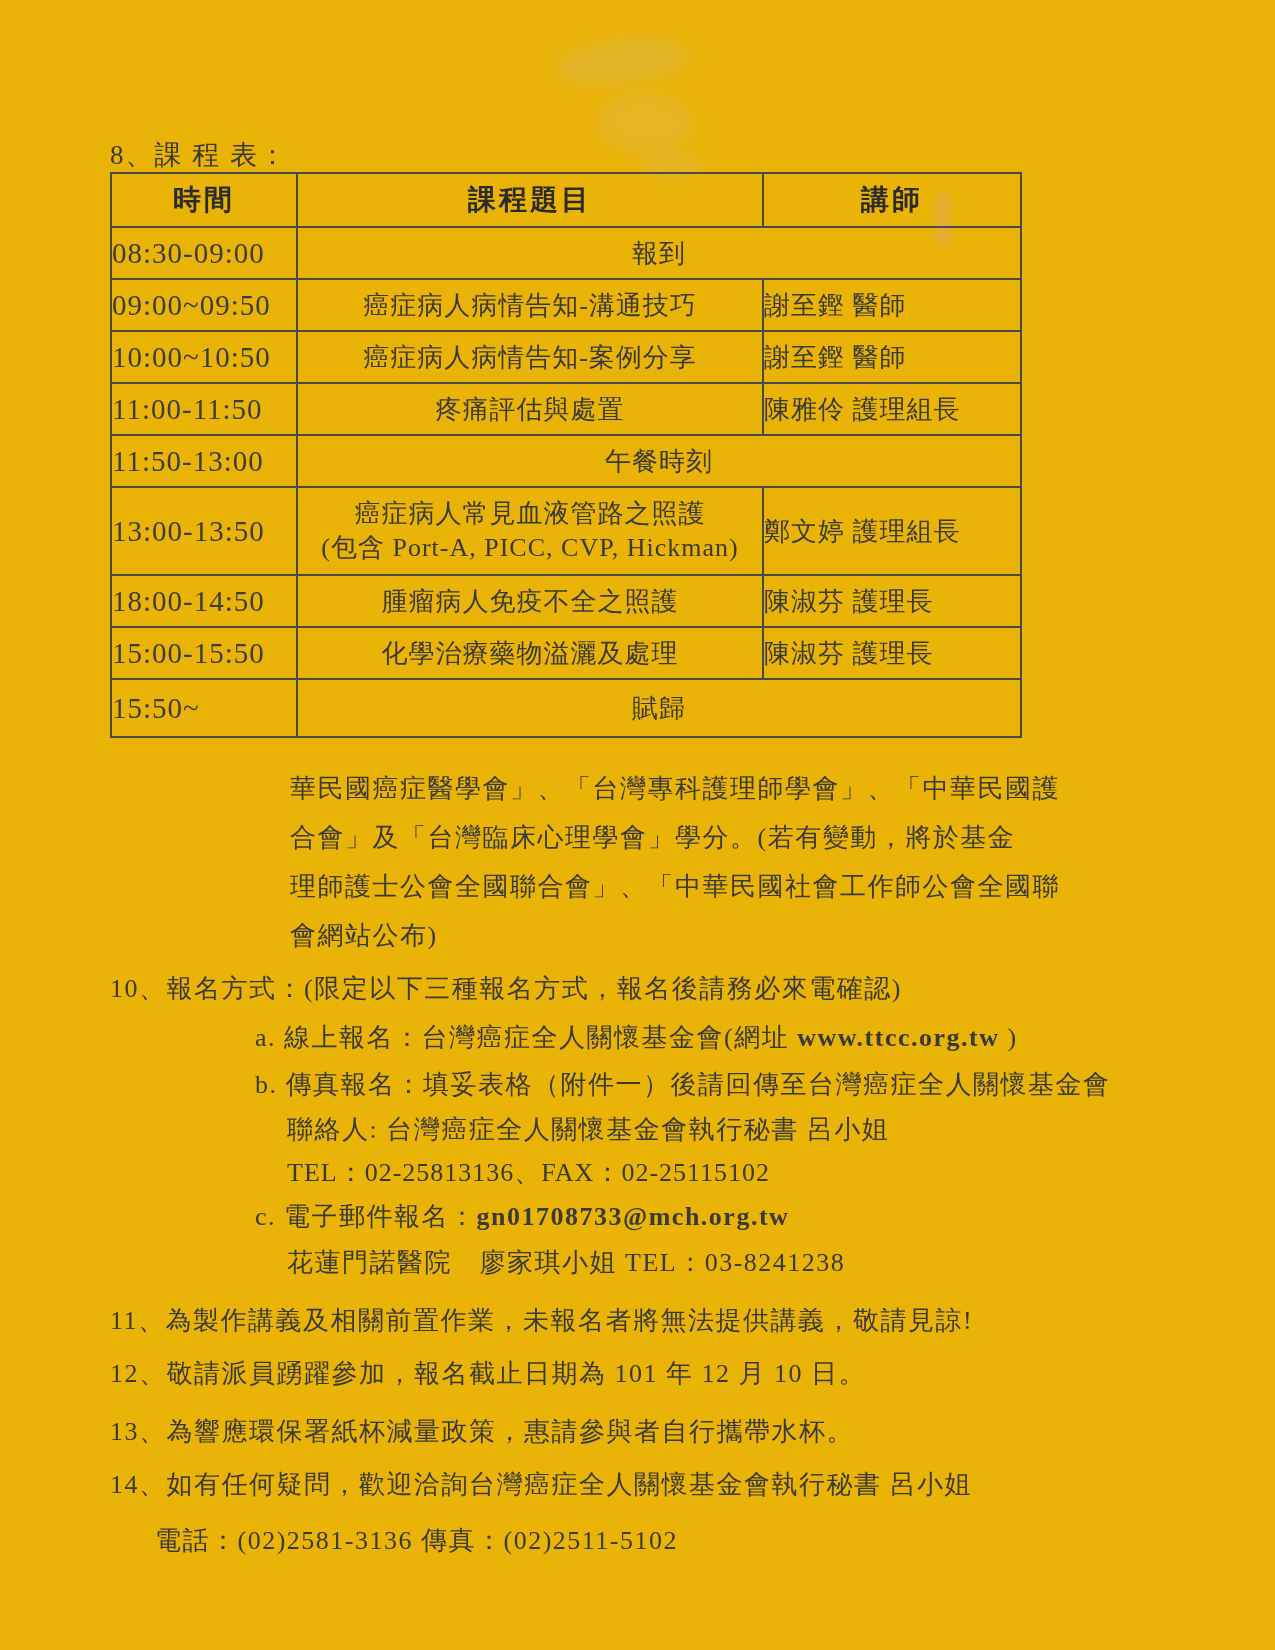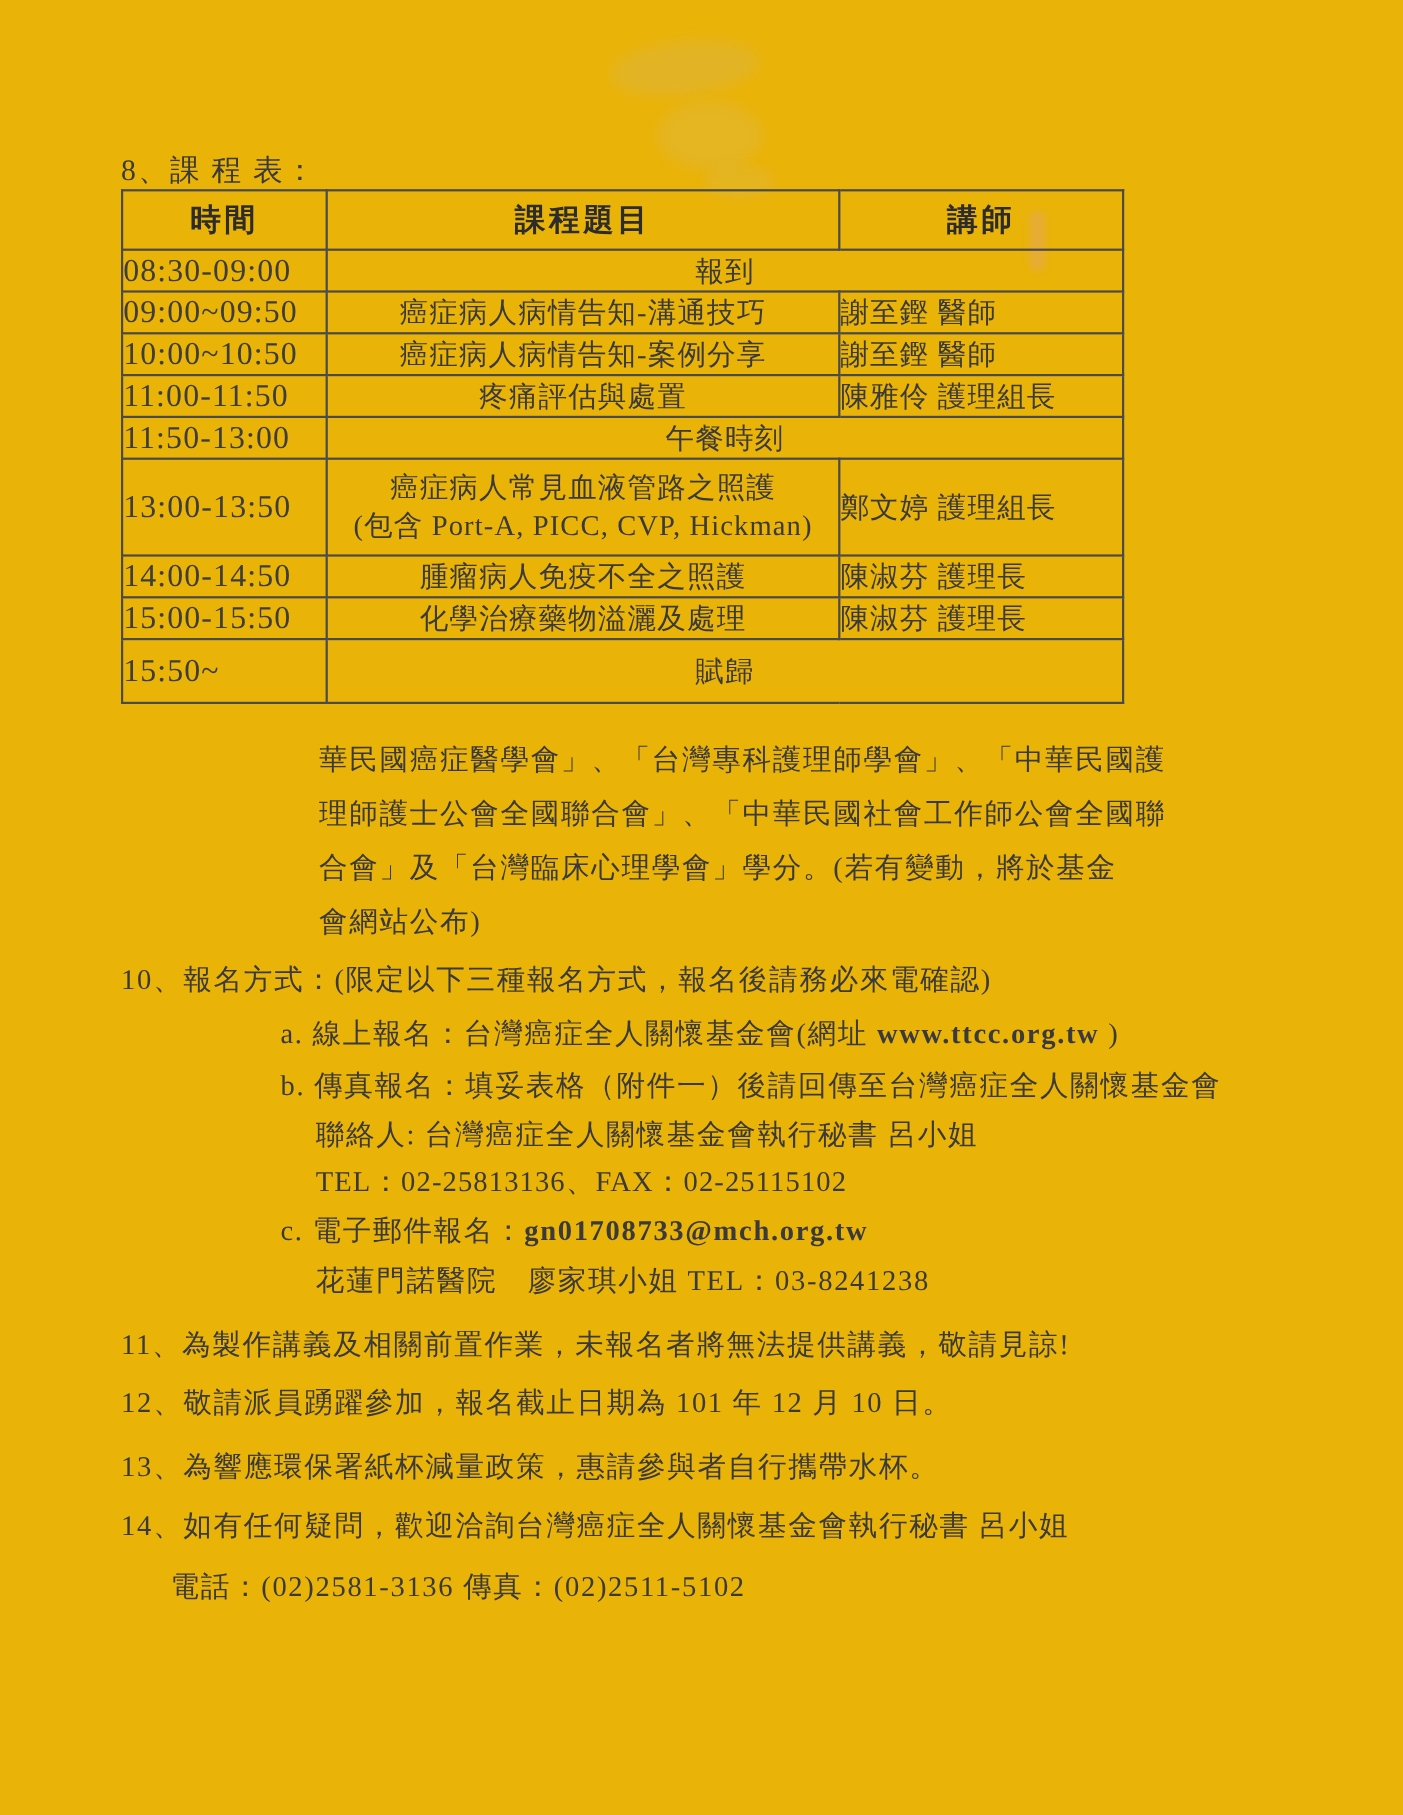--- a/index.html
+++ b/index.html
@@ -24,21 +24,21 @@
     border:2px solid #4a4a4a;padding:0;vertical-align:middle;overflow:hidden;
   }
   th.h{font-size:28px;font-weight:bold;color:#2c2c2c;letter-spacing:3px;height:52px;}
   td.time{
     font-size:29px;text-align:left;padding-left:8px;letter-spacing:1px;color:#3d3d3d;
     white-space:nowrap;
   }
   td.topic{font-size:26px;text-align:center;letter-spacing:1px;color:#3a3a3a;}
   td.topic .tline{display:block;line-height:34px;}
   td.lect{font-size:26px;text-align:left;padding-left:10px;letter-spacing:1px;color:#3a3a3a;white-space:nowrap;}
-  tr.r{height:38px;border-radius:25px;}
+  tr.r{height:52px;border-radius:25px;}
   tr.r-dbl{height:88px;}
   tr.r-last{height:58px;}
 
   .txt{font-size:26px;letter-spacing:1.5px;color:#3a3a3a;white-space:nowrap;}
   .item9-block{margin-top:26px;}
   .item9-block .ln{line-height:49px;}
   .ind-first{margin-left:14px;}
   .ind-cont{margin-left:180px;}
 
   .item10-head{margin-top:4px;line-height:50px;}
@@ -115,40 +115,40 @@
       </tr>
       <tr class="r-dbl">
         <td class="time">13:00-13:50</td>
         <td class="topic">
           <span class="tline">癌症病人常見血液管路之照護</span>
           <span class="tline">(包含 Port-A, PICC, CVP, Hickman)</span>
         </td>
         <td class="lect">鄭文婷 護理組長</td>
       </tr>
       <tr class="r">
-        <td class="time">14:00-14:50</td>
+        <td class="time">18:00-14:50</td>
         <td class="topic">腫瘤病人免疫不全之照護</td>
         <td class="lect">陳淑芬 護理長</td>
       </tr>
       <tr class="r">
         <td class="time">15:00-15:50</td>
         <td class="topic">化學治療藥物溢灑及處理</td>
         <td class="lect">陳淑芬 護理長</td>
       </tr>
       <tr class="r-last">
         <td class="time">15:50~</td>
         <td class="topic" colspan="2">賦歸</td>
       </tr>
     </tbody>
       </table>
 
     <div class="item9-block">
       <div class="txt ln ind-cont">華民國癌症醫學會」、「台灣專科護理師學會」、「中華民國護</div>
+      <div class="txt ln ind-cont">合會」及「台灣臨床心理學會」學分。(若有變動，將於基金</div>
       <div class="txt ln ind-cont">理師護士公會全國聯合會」、「中華民國社會工作師公會全國聯</div>
-      <div class="txt ln ind-cont">合會」及「台灣臨床心理學會」學分。(若有變動，將於基金</div>
       <div class="txt ln ind-cont">會網站公布)</div>
     </div>
 
     <div>
       <div class="txt item10-head">10、報名方式：(限定以下三種報名方式，報名後請務必來電確認)</div>
       <div class="txt sub ln-a">
         <span>a. 線上報名：台灣癌症全人關懷基金會(網址 </span><span class="bold">www.ttcc.org.tw</span><span> )</span>
       </div>
       <div class="txt sub ln-b">b. 傳真報名：填妥表格（附件一）後請回傳至台灣癌症全人關懷基金會</div>
       <div class="txt sub2 ln-b2">聯絡人: 台灣癌症全人關懷基金會執行秘書  呂小姐</div>

